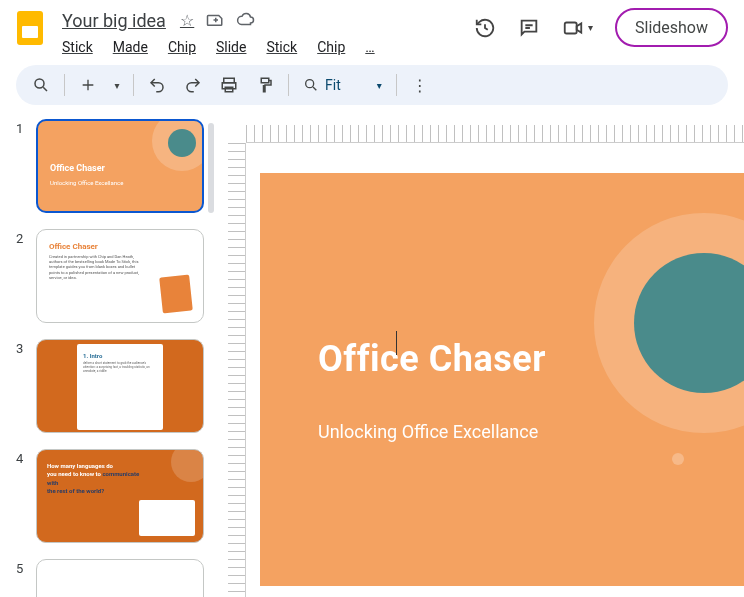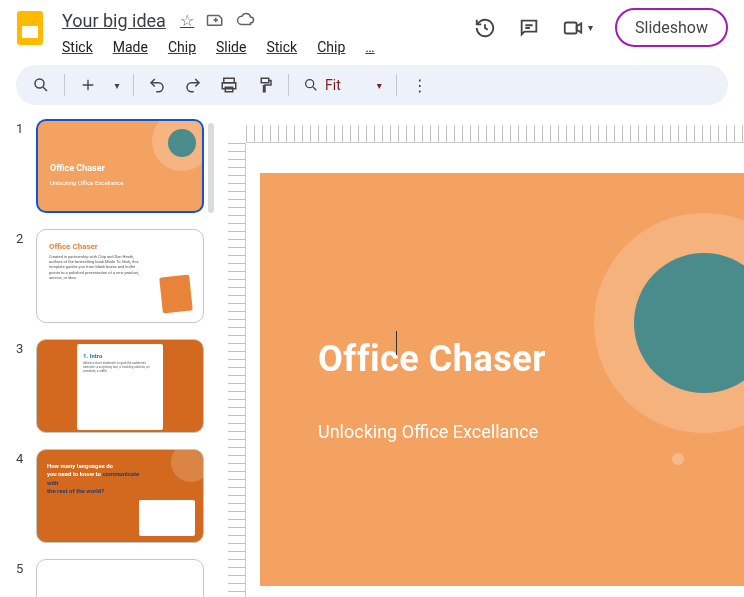--- a/index.html
+++ b/index.html
@@ -14,21 +14,21 @@
 .title-icons { display: flex; gap: 12px; color: #5f6368; }
 .title-icons span { cursor: pointer; }
 .menu-bar { display: flex; gap: 20px; font-size: 14px; color: #202124; padding: 6px 4px 10px; }
 .menu-bar span { cursor: pointer; }
 .header-right { display: flex; align-items: center; gap: 22px; color: #444; }
 .header-right-btn { cursor: pointer; display: flex; align-items: center; gap: 4px; font-size: 18px; }
 .slideshow-btn { border: 2px solid #a21caf; border-radius: 20px; padding: 8px 18px; font-size: 16px; color: #444746; cursor: pointer; }
 .toolbar { margin: 0 16px; background: #edf2fa; border-radius: 24px; height: 40px; display: flex; align-items: center; padding: 0 10px; gap: 6px; }
 .tb-btn { width: 30px; height: 30px; display: flex; align-items: center; justify-content: center; border-radius: 4px; cursor: pointer; color: #444746; font-size: 16px; }
 .tb-sep { width: 1px; height: 22px; background: #c7c7c7; margin: 0 2px; }
-.tb-zoom { display: flex; align-items: center; gap: 6px; font-size: 14px; color: #7f1d1d; cursor: pointer; padding: 0 6px; }
+.tb-zoom { display: flex; align-items: center; gap: 6px; font-size: 14px; color: #0c4a6e; cursor: pointer; padding: 0 6px; }
 .main { display: flex; height: calc(100% - 104px); margin-top: 8px; }
 .filmstrip { width: 216px; padding: 6px 6px 6px 16px; overflow-y: auto; position: relative; }
 .scroll-indicator { position: absolute; right: 2px; top: 10px; width: 6px; height: 90px; background: #dadce0; border-radius: 3px; }
 .thumb-row { display: flex; align-items: flex-start; gap: 10px; margin-bottom: 16px; }
 .thumb-num { width: 10px; font-size: 13px; color: #3c4043; padding-top: 2px; }
 .thumb { width: 168px; height: 94px; border-radius: 10px; border: 1px solid #c4c7c5; overflow: hidden; position: relative; cursor: pointer; }
 .thumb.selected { border: 2px solid #0b57d0; }
 .thumb-1 { background: #f4a261; }
 .thumb-1-circle { position: absolute; right: -10px; top: -10px; width: 60px; height: 60px; background: rgba(255,255,255,.2); border-radius: 50%; }
 .thumb-1-circle2 { position: absolute; right: 6px; top: 8px; width: 28px; height: 28px; background: #4a8b8b; border-radius: 50%; }

